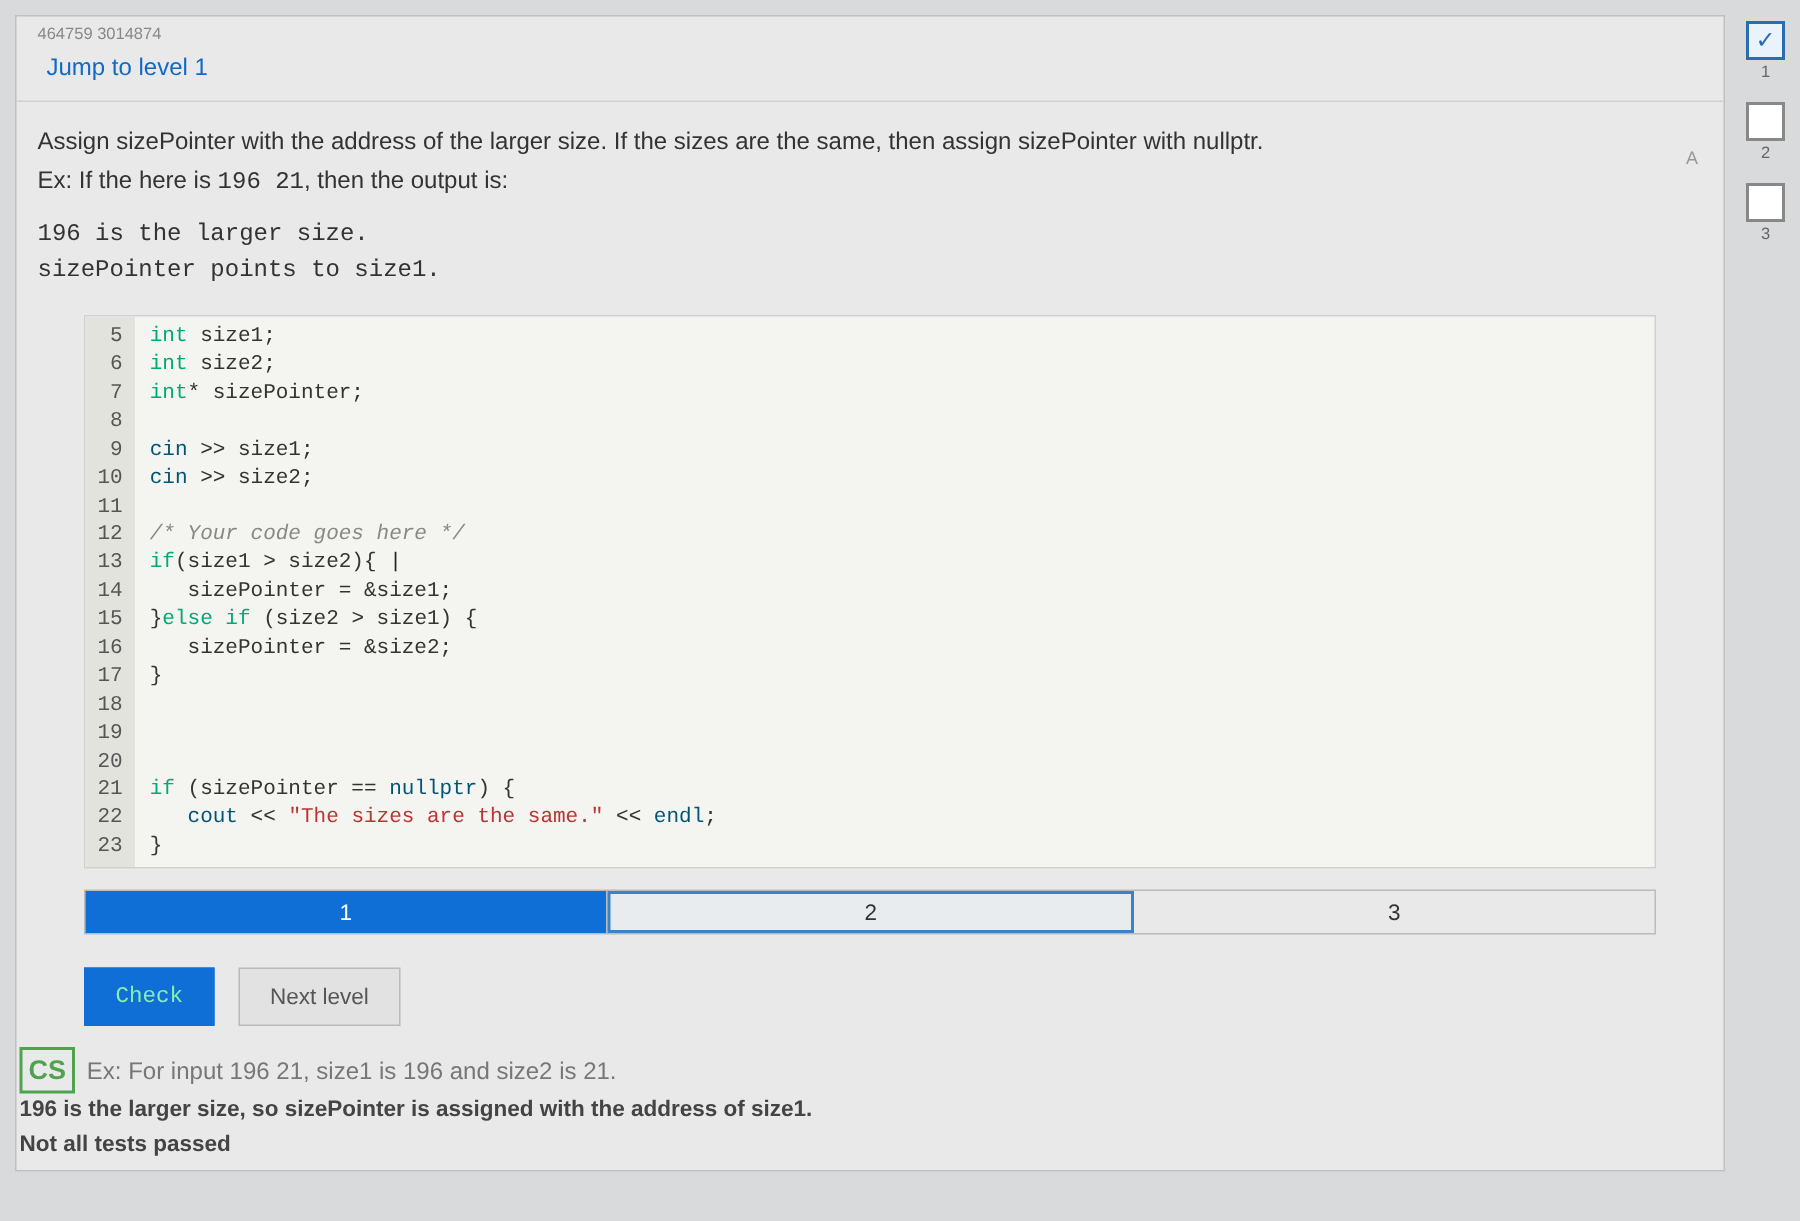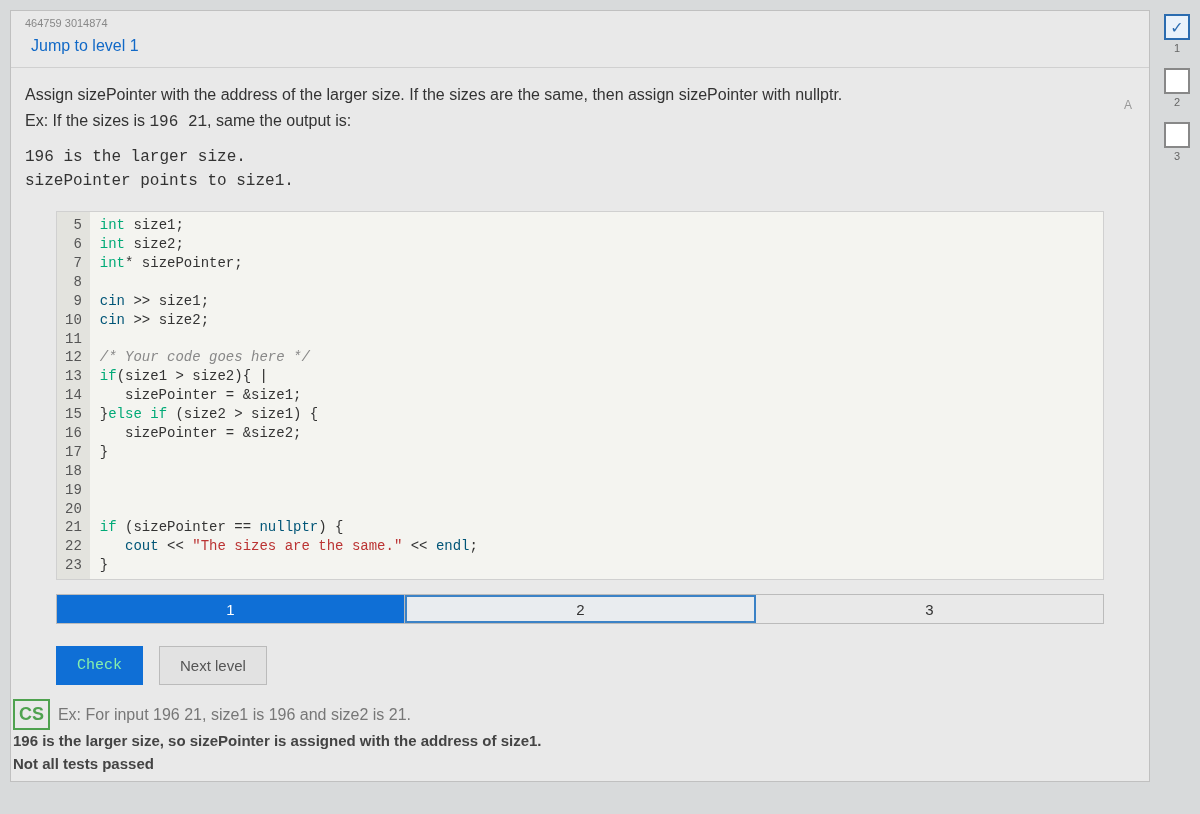--- a/index.html
+++ b/index.html
@@ -149,21 +149,21 @@
 </head>
 <body>
 
 <div class="main-panel">
   <div class="top-strip">464759 3014874</div>
   <div class="jump-link">Jump to level 1</div>
 
   <div class="prompt-block">
     <div>Assign sizePointer with the address of the larger size. If the sizes are the same, then assign sizePointer with nullptr.</div>
     <div>
-      <span>Ex: If the sizes is </span><span class="mono-inline">196  21</span><span>, same the output is:</span>
+      <span>Ex: If the here is </span><span class="mono-inline">196  21</span><span>, then the output is:</span>
     </div>
   </div>
 
   <div class="output-block">
     <div>196 is the larger size.</div>
     <div>sizePointer points to size1.</div>
   </div>
 
   <div class="code-editor">
     <div class="gutter" id="gutter" style="white-space: pre;">5

